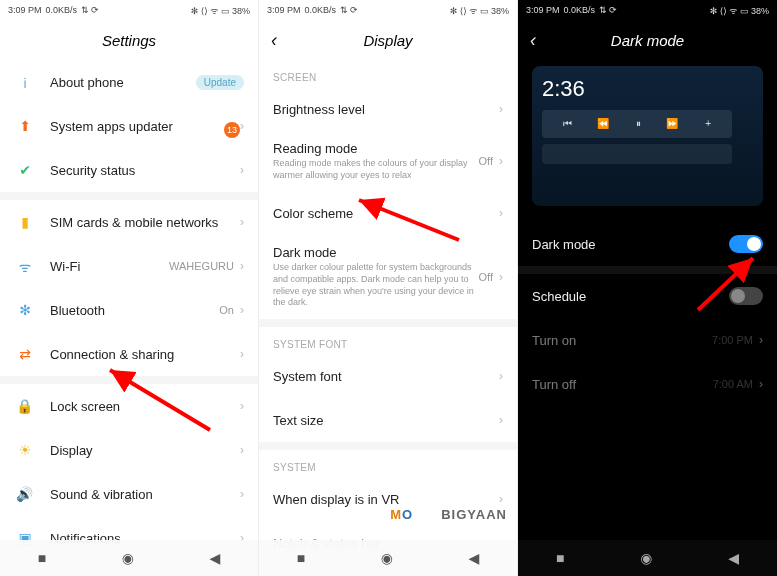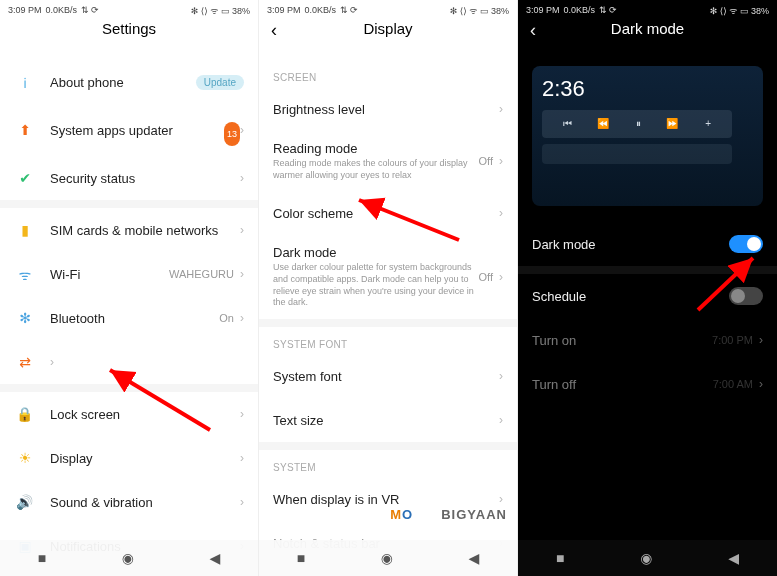--- a/index.html
+++ b/index.html
@@ -2,36 +2,36 @@
 <html><head>
 <meta charset="utf-8">
 <style>
   * { box-sizing: border-box; margin: 0; padding: 0; font-family: -apple-system, Helvetica, Arial, sans-serif; }
   body { width: 777px; height: 576px; display: flex; background: #fff; }
   .panel { width: 259px; height: 576px; position: relative; overflow: hidden; border-right: 1px solid #eee; }
   .panel.dark { background: #000; color: #fff; border-right: none; }
   .statusbar { height: 20px; display: flex; justify-content: space-between; align-items: center; padding: 8px 8px; font-size: 9px; color: #444; }
   .panel.dark .statusbar { color: #ddd; }
   .sb-left, .sb-right { display: flex; align-items: center; gap: 4px; }
-  .titlebar { height: 40px; display: flex; align-items: flex-start; position: relative; }
+  .titlebar { height: 40px; display: flex; align-items: center; position: relative; font-style: italic; }
   .titlebar .back { position: absolute; left: 12px; font-size: 18px; }
   .titlebar .title { margin: 0 auto; font-size: 15px; font-weight: 500; }
   .row { display: flex; align-items: center; padding: 10px 14px; min-height: 44px; position: relative; }
   .row .icon { width: 22px; height: 22px; margin-right: 14px; display: flex; align-items: center; justify-content: center; font-size: 14px; }
   .row .label { flex: 1; font-size: 13px; color: #222; }
   .row .sub { font-size: 9px; color: #999; line-height: 1.3; margin-top: 2px; }
   .row .meta { font-size: 11px; color: #999; margin-right: 6px; }
   .row .chev { color: #bbb; font-size: 12px; }
   .panel.dark .row .label { color: #eee; }
   .panel.dark .row .meta { color: #666; }
   .section { font-size: 10px; color: #aaa; padding: 12px 14px 4px; letter-spacing: 0.3px; }
   .divider { height: 8px; background: #f5f5f5; }
   .panel.dark .divider { background: #111; }
   .pill { background: #d6eef6; color: #56a6c4; font-size: 10px; padding: 2px 8px; border-radius: 10px; }
-  .badge { background: #f36b1b; color: #fff; width: 16px; height: 24px; border-radius: 8px; font-size: 9px; display: flex; align-items: center; justify-content: center; margin-top: 8px; }
+  .badge { background: #f36b1b; color: #fff; width: 16px; height: 16px; border-radius: 8px; font-size: 9px; display: flex; align-items: center; justify-content: center; margin-top: 8px; }
   .navbar { position: absolute; bottom: 0; left: 0; right: 0; height: 36px; display: flex; align-items: center; justify-content: space-around; background: rgba(250,250,250,0.95); }
   .panel.dark .navbar { background: rgba(10,10,10,0.9); }
   .navbar span { font-size: 14px; color: #555; }
   .panel.dark .navbar span { color: #aaa; }
   .toggle { width: 34px; height: 18px; border-radius: 9px; position: relative; }
   .toggle.on { background: #1e90ff; }
   .toggle.off { background: #444; }
   .toggle .knob { width: 14px; height: 14px; background: #fff; border-radius: 7px; position: absolute; top: 2px; }
   .toggle.on .knob { right: 2px; }
   .toggle.off .knob { left: 2px; background: #888; }
@@ -91,20 +91,21 @@
     <span class="chev">›</span>
   </div>
   <div class="row">
     <span class="icon" style="color:#4aa3e0">✻</span>
     <span class="label">Bluetooth</span>
     <span class="meta">On</span>
     <span class="chev">›</span>
   </div>
   <div class="row">
     <span class="icon" style="color:#f36b1b">⇄</span>
+    <span class="label">Connection &amp; sharing</span>
     <span class="chev">›</span>
   </div>
   <div class="divider"></div>
   <div class="row">
     <span class="icon" style="color:#e0544f">🔒</span>
     <span class="label">Lock screen</span>
     <span class="chev">›</span>
   </div>
   <div class="row">
     <span class="icon" style="color:#f3b61b">☀</span>

